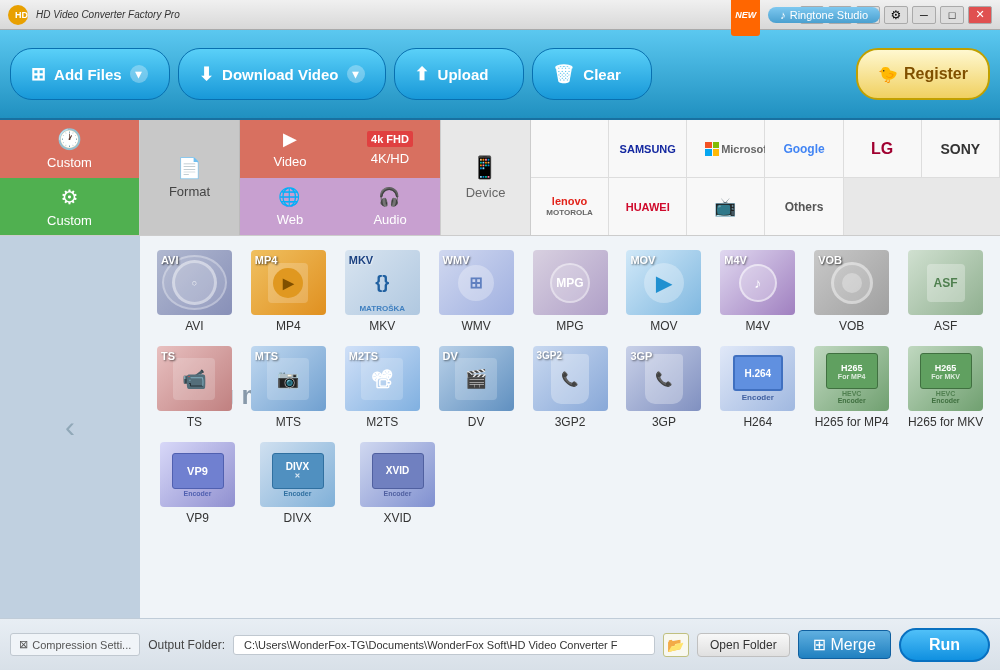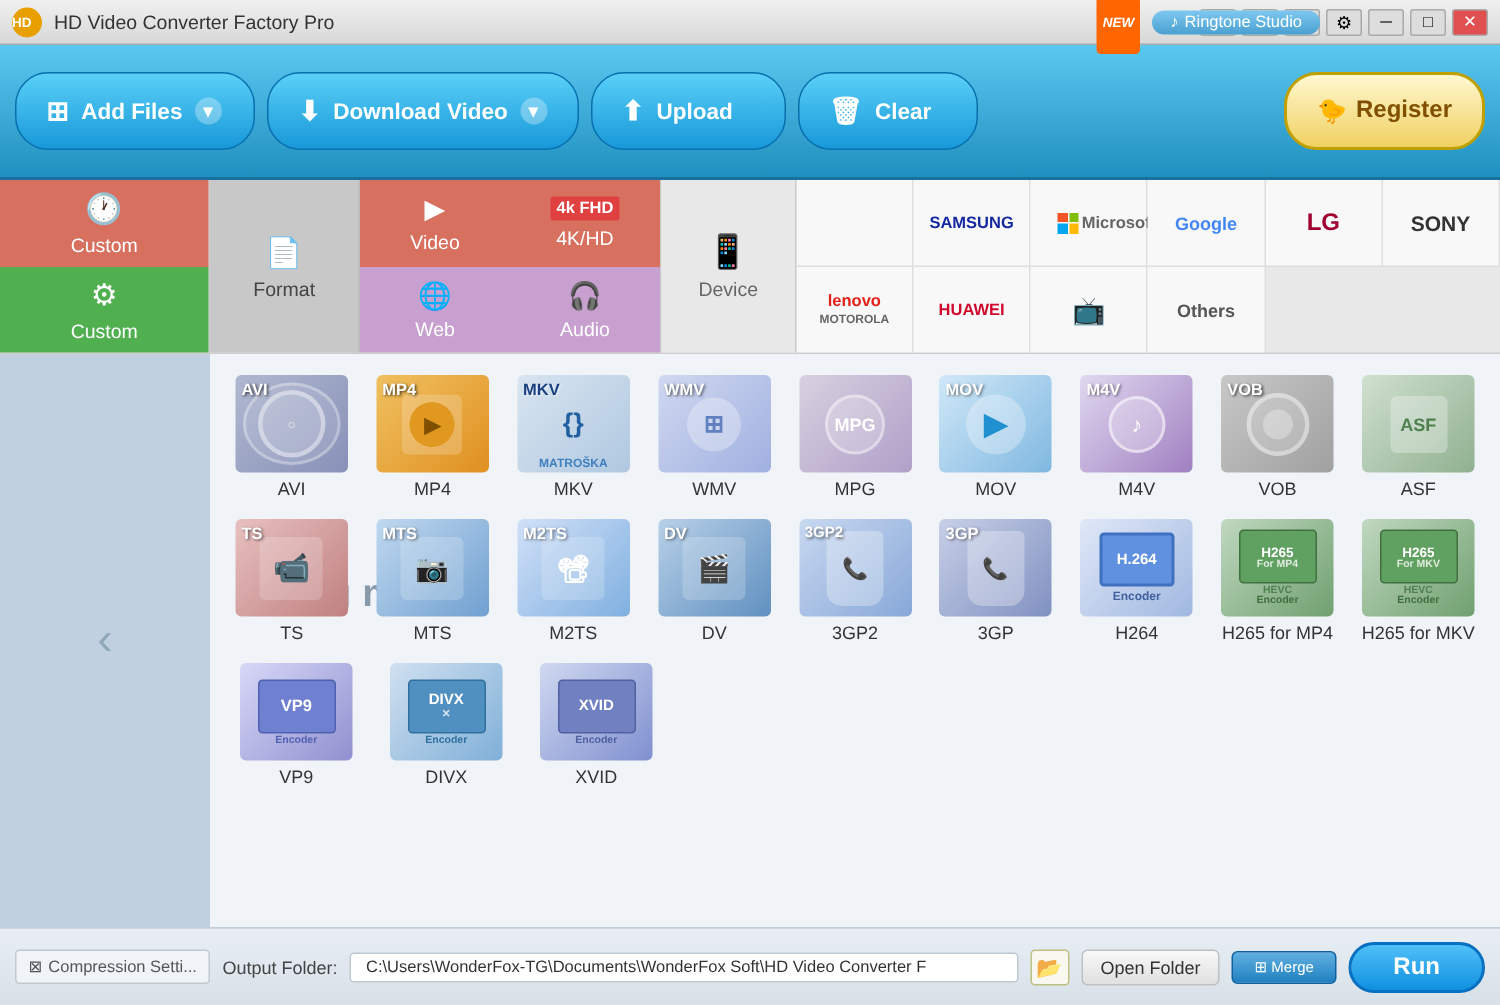--- a/index.html
+++ b/index.html
@@ -9,22 +9,22 @@
     .titlebar {
       background: linear-gradient(to bottom, #f0f0f0, #d8d8d8);
       height: 30px;
       display: flex;
       align-items: center;
       padding: 0 8px;
       border-bottom: 1px solid #aaa;
       justify-content: space-between;
     }
     .titlebar-left { display: flex; align-items: center; gap: 8px; }
-    .titlebar-logo { width: 20px; height: 20px; background: #e8a000; border-radius: 50%; display: flex; align-items: center; justify-content: flex-start; font-size: 10px; color: white; font-weight: bold; }
-    .titlebar-title { font-size: 13px; color: #333; }
+    .titlebar-logo { width: 20px; height: 20px; background: #e8a000; border-radius: 50%; display: flex; align-items: center; justify-content: flex-end; font-size: 10px; color: white; font-weight: bold; }
+    .titlebar-title { font-size: 10px; color: #333; font-style: italic; }
     .titlebar-right { display: flex; align-items: center; gap: 4px; }
     .titlebar-btn { width: 24px; height: 18px; background: #ddd; border: 1px solid #aaa; border-radius: 2px; cursor: pointer; display: flex; align-items: center; justify-content: center; font-size: 11px; }
     .titlebar-btn.close { background: #e05050; color: white; }
     .titlebar-btn.minimize { background: #ddd; }
     .titlebar-btn.maximize { background: #ddd; }
 
     
     .ringtone-bar {
       position: absolute;
       top: 0;
@@ -333,21 +333,21 @@
       padding: 4px 12px;
       font-size: 12px;
       color: #333;
       cursor: pointer;
     }
     .merge-btn {
       background: linear-gradient(to bottom, #60b0e0, #2080c0);
       border: 1px solid #1060a0;
       border-radius: 4px;
       padding: 4px 14px;
-      font-size: 10px;
+      font-size: 16px;
       color: white;
       cursor: pointer;
       display: flex;
       align-items: center;
       gap: 4px;
     }
     .run-btn {
       background: linear-gradient(to bottom, #50c0f8, #1090e0);
       border: 2px solid #0870c0;
       border-radius: 22px;

